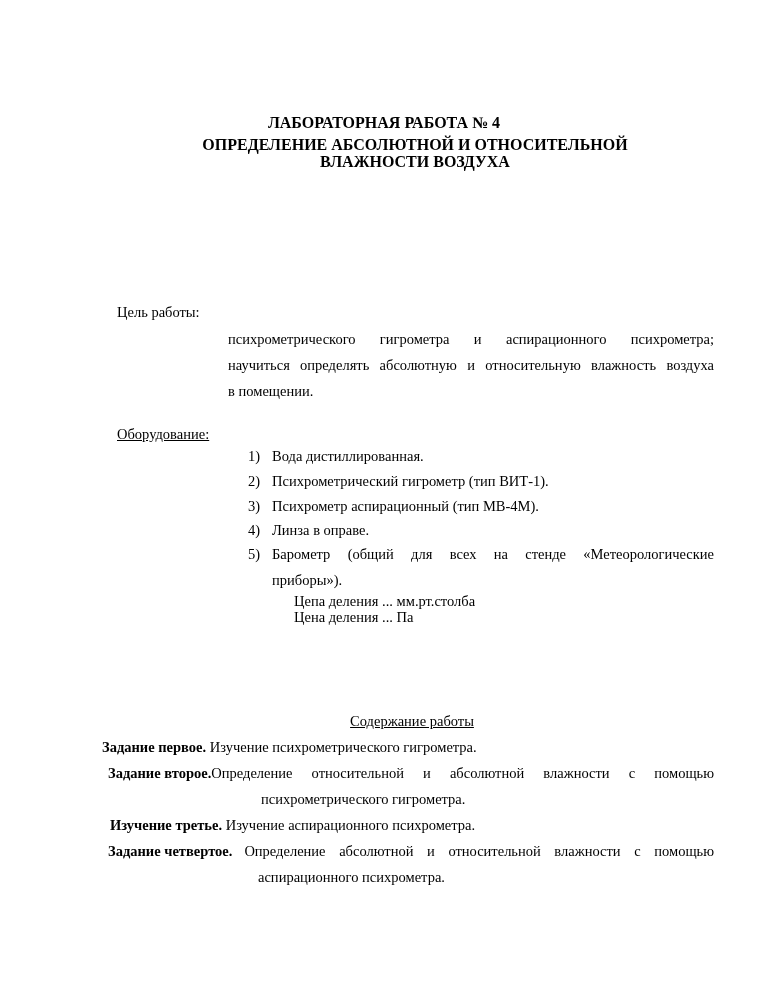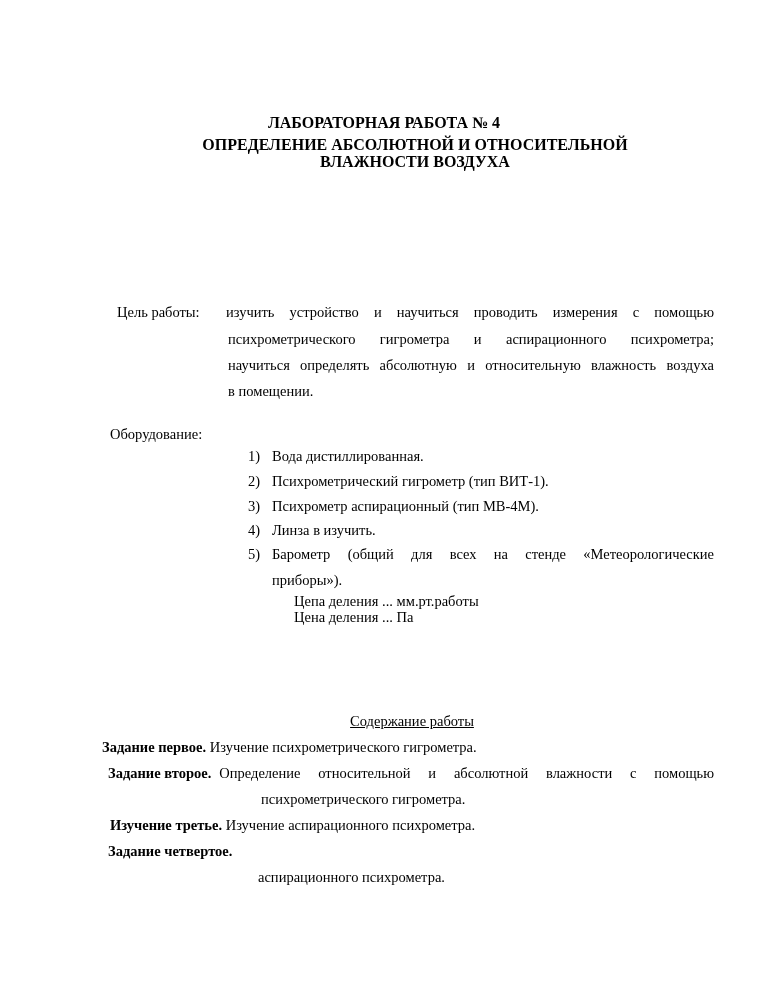--- a/index.html
+++ b/index.html
@@ -49,40 +49,40 @@
       white-space: normal;
     }
 
     
     .goal-label { left: 117px; top: 303px; }
     .goal-line1 { left: 226px; top: 303px; width: 488px; }
     .goal-line2 { left: 228px; top: 330px; width: 486px; }
     .goal-line3 { left: 228px; top: 356px; width: 486px; }
     .goal-line4 { left: 228px; top: 382px; }
 
-    .equip-label { left: 110px; top: 425px; }
+    .equip-label { left: 117px; top: 425px; text-decoration: underline; }
 
     .eq-num { left: 248px; }
     .eq-text { left: 272px; }
 
     .eq5-line1 { left: 272px; top: 545px; width: 442px; }
     .eq5-line2 { left: 272px; top: 571px; }
 
     .scale-line { left: 294px; font-size: 14.5px; line-height: 16px; }
 
     .contents-title {
       left: 0; width: 824px; top: 712px;
       text-align: center;
       text-decoration: underline;
     }
 
     .task-bold { font-weight: bold; }
 
     .task1 { left: 102px; top: 738px; }
-    .task2 { left: 108px; top: 764px; width: 606px; gap: 8px; }
+    .task2 { left: 108px; top: 764px; width: 606px; }
     .task2-cont { left: 237px; top: 790px; margin-left: 24px; }
     .task3 { left: 110px; top: 816px; }
     .task4 { left: 108px; top: 842px; width: 606px; align-items: flex-end; }
     .task4-cont { left: 242px; top: 868px; margin-left: 16px; }
 
     .flex-justify {
       display: flex;
       justify-content: space-between;
     }
   </style>
@@ -91,44 +91,43 @@
 
 <div class="page">
 
   <div class="abs title-lab">ЛАБОРАТОРНАЯ РАБОТА № 4</div>
   <div class="abs title-main">
     <div>ОПРЕДЕЛЕНИЕ АБСОЛЮТНОЙ И ОТНОСИТЕЛЬНОЙ</div>
     <div>ВЛАЖНОСТИ ВОЗДУХА</div>
   </div>
 
   <div class="abs para-text goal-label">Цель работы:</div>
-  <div class="abs para-text goal-line1 justify">изучить устройство и научиться проводить измерения с помощью</div>
   <div class="abs para-text goal-line2 justify">психрометрического гигрометра и аспирационного психрометра;</div>
   <div class="abs para-text goal-line3 justify">научиться определять абсолютную и относительную влажность воздуха</div>
   <div class="abs para-text goal-line4">в помещении.</div>
 
   <div class="abs para-text equip-label">Оборудование:</div>
 
   <div class="abs para-text eq-num" style="top:447px;">1)</div>
   <div class="abs para-text eq-text" style="top:447px;">Вода дистиллированная.</div>
 
   <div class="abs para-text eq-num" style="top:472px;">2)</div>
   <div class="abs para-text eq-text" style="top:472px;">Психрометрический гигрометр (тип ВИТ-1).</div>
 
   <div class="abs para-text eq-num" style="top:497px;">3)</div>
   <div class="abs para-text eq-text" style="top:497px;">Психрометр аспирационный (тип МВ-4М).</div>
 
   <div class="abs para-text eq-num" style="top:521px;">4)</div>
-  <div class="abs para-text eq-text" style="top:521px;">Линза в изучить.</div>
+  <div class="abs para-text eq-text" style="top:521px;">Линза в оправе.</div>
 
   <div class="abs para-text eq-num" style="top:545px;">5)</div>
   <div class="abs para-text eq5-line1 justify">Барометр (общий для всех на стенде «Метеорологические</div>
   <div class="abs para-text eq5-line2">приборы»).</div>
 
-  <div class="abs scale-line" style="top:593px;">Цепа деления ... мм.рт.работы</div>
+  <div class="abs scale-line" style="top:593px;">Цепа деления ... мм.рт.столба</div>
   <div class="abs scale-line" style="top:609px;">Цена деления ... Па</div>
 
   <div class="abs para-text contents-title">Содержание работы</div>
 
   <div class="abs para-text task1">
     <span class="task-bold">Задание первое.</span>
     <span>Изучение психрометрического гигрометра.</span>
   </div>
 
   <div class="abs para-text task2 flex-justify">
@@ -137,16 +136,17 @@
   </div>
   <div class="abs para-text task2-cont">психрометрического гигрометра.</div>
 
   <div class="abs para-text task3">
     <span class="task-bold">Изучение третье.</span>
     <span>Изучение аспирационного психрометра.</span>
   </div>
 
   <div class="abs para-text task4 flex-justify">
     <span class="task-bold">Задание четвертое.</span>
+    <span class="justify" style="flex:1; margin-left:12px;">Определение абсолютной и относительной влажности с помощью</span>
   </div>
   <div class="abs para-text task4-cont">аспирационного психрометра.</div>
 
 </div>
 
 </body></html>

